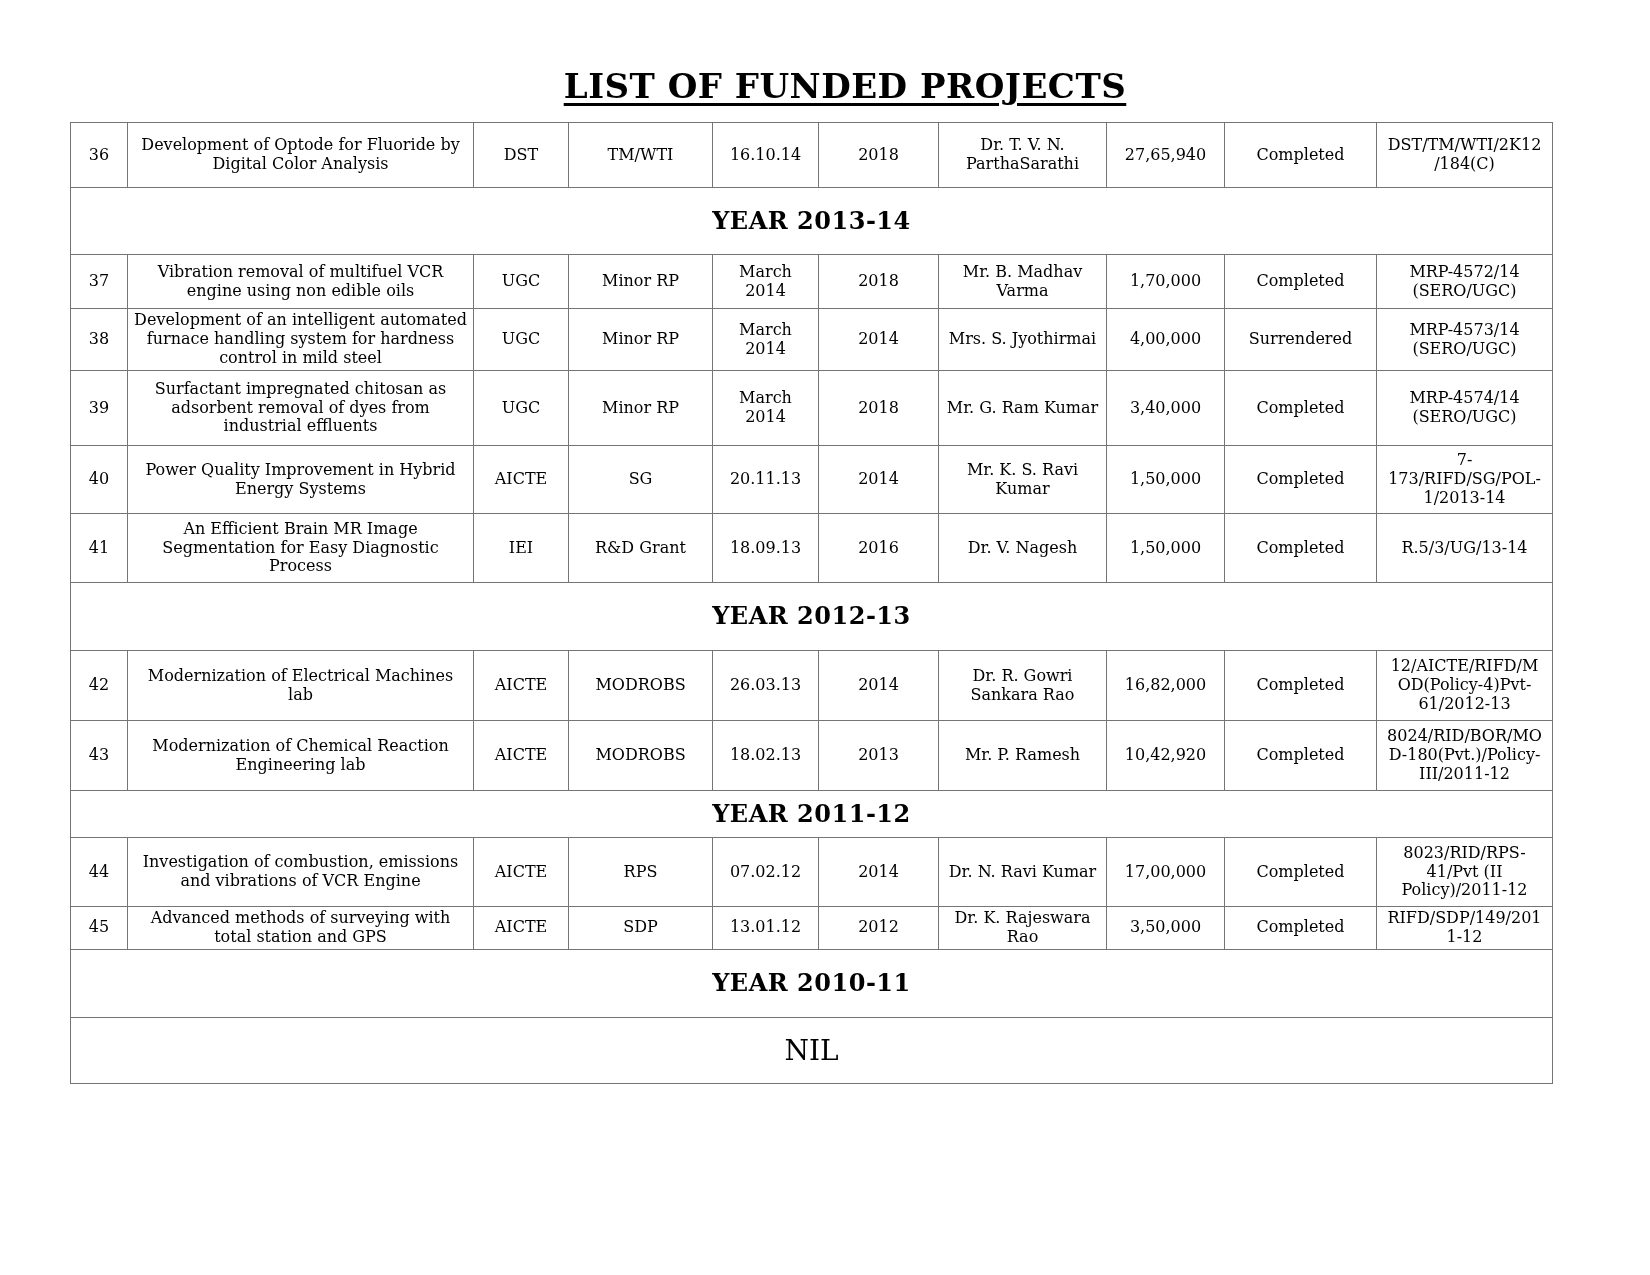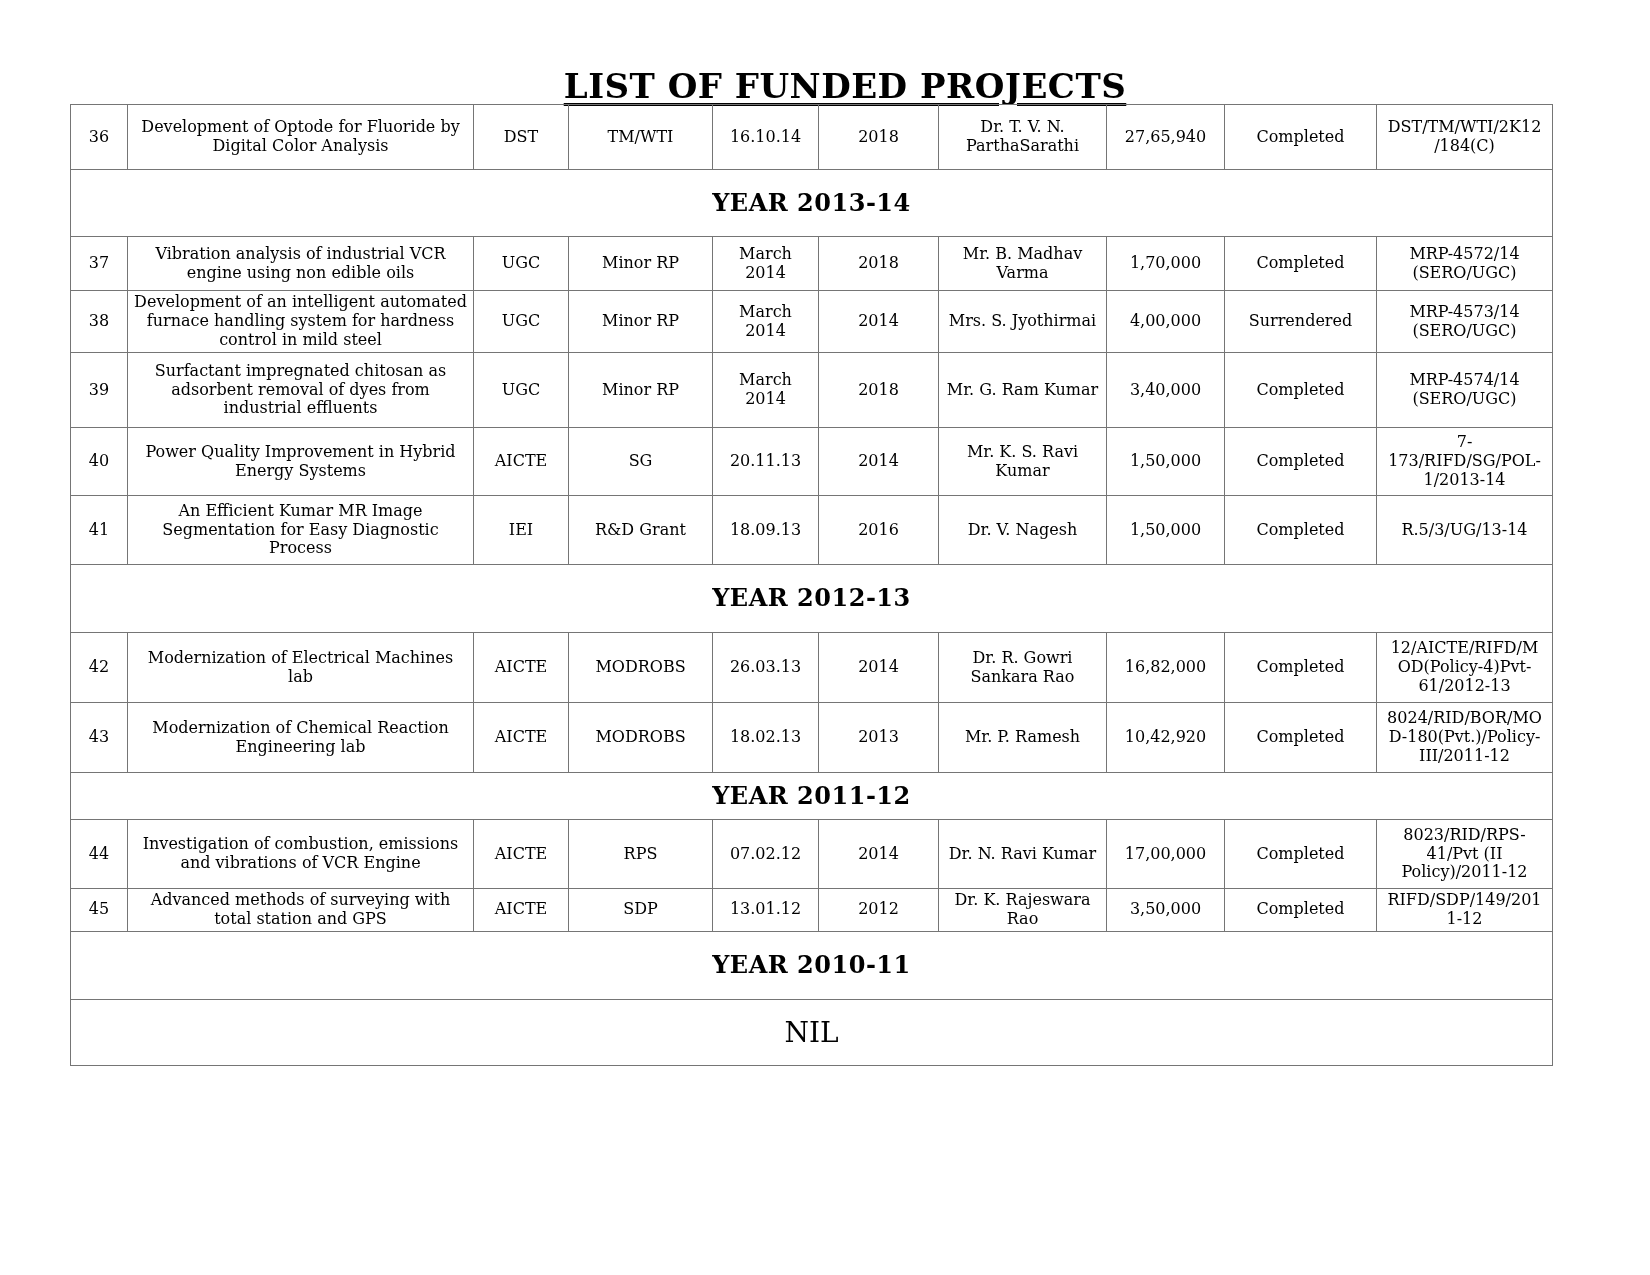--- a/index.html
+++ b/index.html
@@ -23,21 +23,21 @@
     font-weight: 700;
     letter-spacing: 0.5px;
     text-decoration: underline;
     text-decoration-thickness: 3px;
     text-underline-offset: 5px;
     padding-left: 20px;
   }
   table.grid {
     position: absolute;
     left: 70px;
-    top: 104px;
+    top: 122px;
     width: 1482px;
     border-collapse: collapse;
     table-layout: fixed;
   }
   table.grid td {
     border: 1.5px solid #757575;
     text-align: center;
     vertical-align: middle;
     font-size: 16px;
     line-height: 1.18;
@@ -91,21 +91,21 @@
         <td class="c-ref">DST/TM/WTI/2K12
 /184(C)</td>
       </tr>
 
       <tr class="year-row" style="height:67px">
         <td colspan="10">YEAR 2013-14</td>
       </tr>
 
       <tr style="height:54px">
         <td class="c-sno">37</td>
-        <td class="c-title">Vibration analysis of industrial VCR engine using non edible oils</td>
+        <td class="c-title">Vibration removal of multifuel VCR engine using non edible oils</td>
         <td class="c-agency">UGC</td>
         <td class="c-scheme">Minor RP</td>
         <td class="c-date">March 2014</td>
         <td class="c-year">2018</td>
         <td class="c-pi">Mr. B. Madhav Varma</td>
         <td class="c-amount">1,70,000</td>
         <td class="c-status">Completed</td>
         <td class="c-ref">MRP-4572/14
 (SERO/UGC)</td>
       </tr>
@@ -148,21 +148,21 @@
         <td class="c-pi">Mr. K. S. Ravi Kumar</td>
         <td class="c-amount">1,50,000</td>
         <td class="c-status">Completed</td>
         <td class="c-ref">7-
 173/RIFD/SG/POL-
 1/2013-14</td>
       </tr>
 
       <tr style="height:69px">
         <td class="c-sno">41</td>
-        <td class="c-title">An Efficient Kumar MR Image Segmentation for Easy Diagnostic Process</td>
+        <td class="c-title">An Efficient Brain MR Image Segmentation for Easy Diagnostic Process</td>
         <td class="c-agency">IEI</td>
         <td class="c-scheme">R&amp;D Grant</td>
         <td class="c-date">18.09.13</td>
         <td class="c-year">2016</td>
         <td class="c-pi">Dr. V. Nagesh</td>
         <td class="c-amount">1,50,000</td>
         <td class="c-status">Completed</td>
         <td class="c-ref">R.5/3/UG/13-14</td>
       </tr>
 

